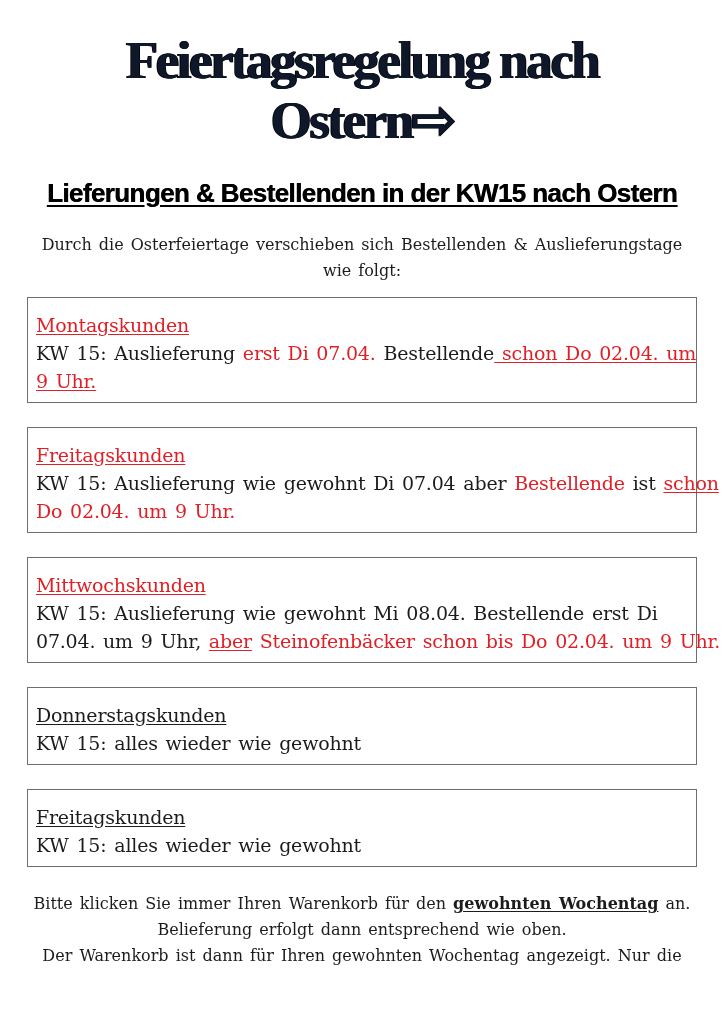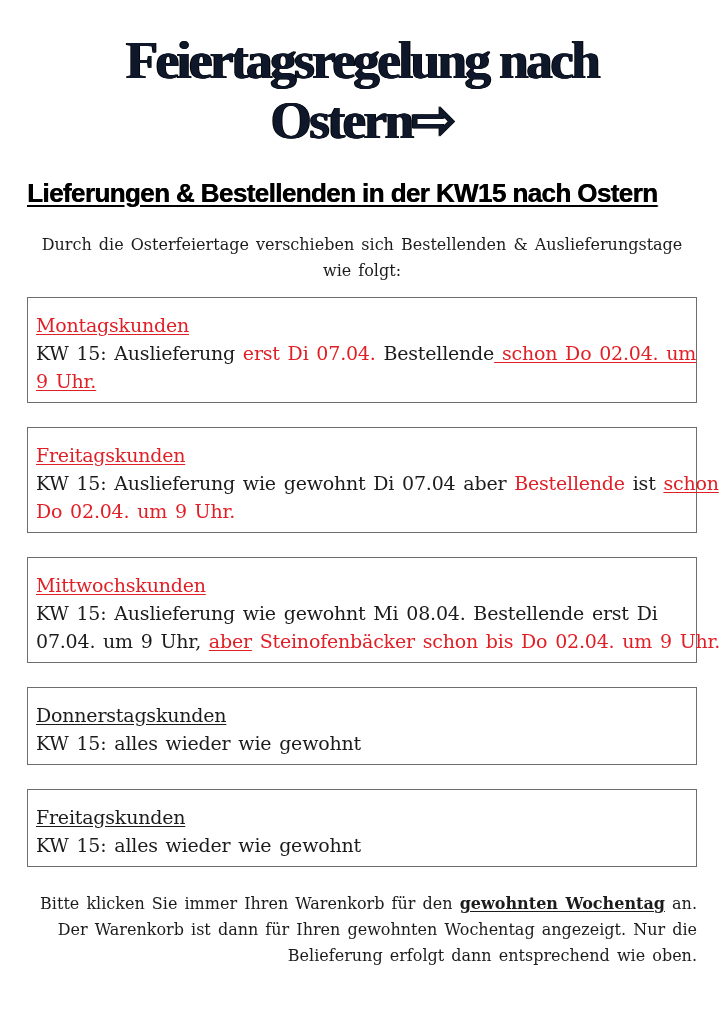--- a/index.html
+++ b/index.html
@@ -19,21 +19,21 @@
     font-family: Liberation Serif, serif;
     font-weight: bold;
     font-size: 53px;
     line-height: 60px;
     letter-spacing: -2.5px;
     color: #0f172a;
     text-shadow: 0.8px 0 0 #000, -0.8px 0 0 #000;
   }
   .doc-subtitle {
     margin-top: 28px;
-    text-align: left;
+    text-align: center;
     font-family: "Liberation Sans", "DejaVu Sans", sans-serif;
     font-weight: bold;
     font-size: 26px;
     line-height: 30px;
     letter-spacing: -0.6px;
     text-decoration: underline;
     text-underline-offset: 3px;
     color: #000;
     text-shadow: 0.5px 0 0 #000;
     white-space: nowrap;
@@ -64,21 +64,21 @@
   .box-title.red { color: #e01f26; }
   .line { white-space: nowrap; }
 
   .red { color: #e01f26; }
   .u { text-decoration: underline; text-underline-offset: 2px; }
   .b { font-weight: bold; }
 
   
   .note {
     margin-top: 16px;
-    text-align: right;
+    text-align: center;
     font-size: 16px;
     line-height: 26px;
     word-spacing: 2px;
   }
 
   
   .contact {
     margin-top: 58px;
     text-align: center;
     font-size: 14px;
@@ -123,21 +123,21 @@
         <div class="line"><span>KW 15: alles wieder wie gewohnt</span></div>
       </div>
       <div class="box">
         <div class="box-title">Freitagskunden</div>
         <div class="line"><span>KW 15: alles wieder wie gewohnt</span></div>
       </div>
     </div>
 
   <div class="note">
       <div class="line"><span>Bitte klicken Sie immer Ihren Warenkorb für den </span><span class="u b">gewohnten Wochentag</span><span> an.</span></div>
+      <div class="line"><span>Belieferung erfolgt dann entsprechend wie oben.</span></div>
       <div class="line"><span>Der Warenkorb ist dann für Ihren gewohnten Wochentag angezeigt. Nur die</span></div>
-      <div class="line"><span>Belieferung erfolgt dann entsprechend wie oben.</span></div>
     </div>
 
   <div class="contact">
       <div class="line"><span>Ihr Lieferdienst vom Biohof Meiwes, Plaßkampweg 1, 32760 Detmold,</span></div>
     </div>
 
 </div>
 
 </body></html>

